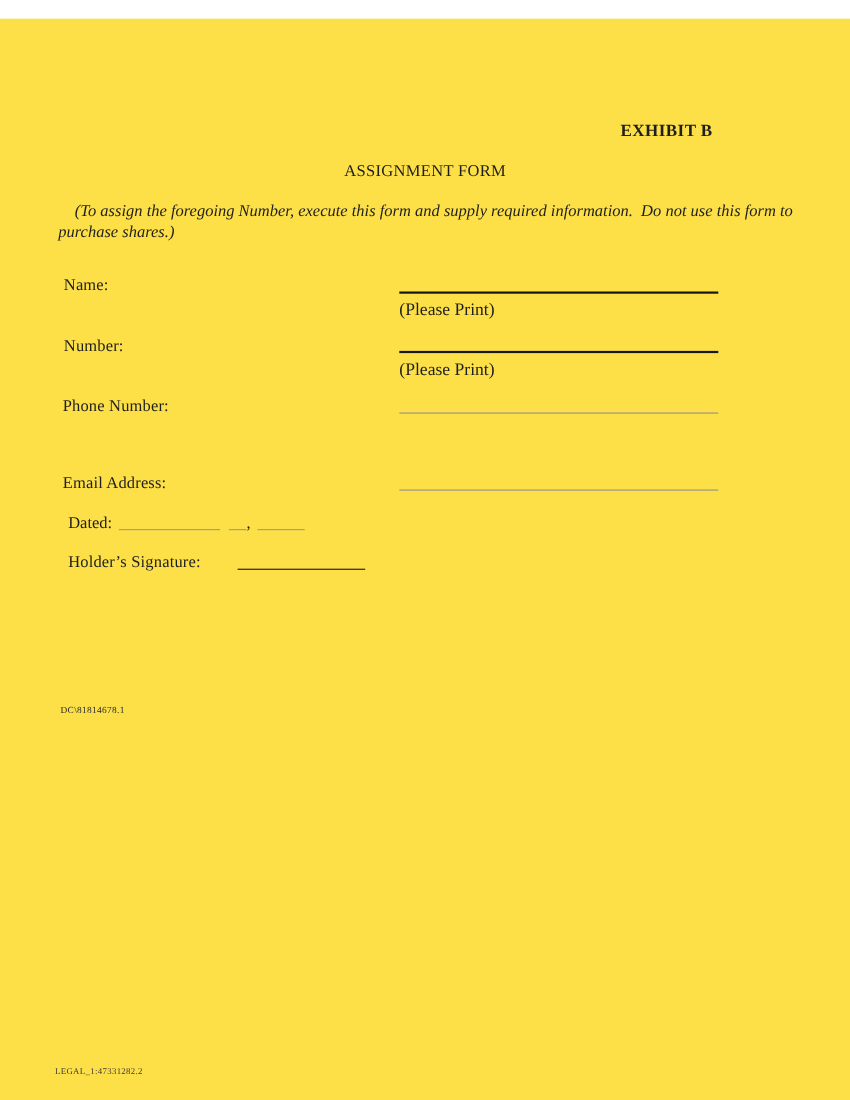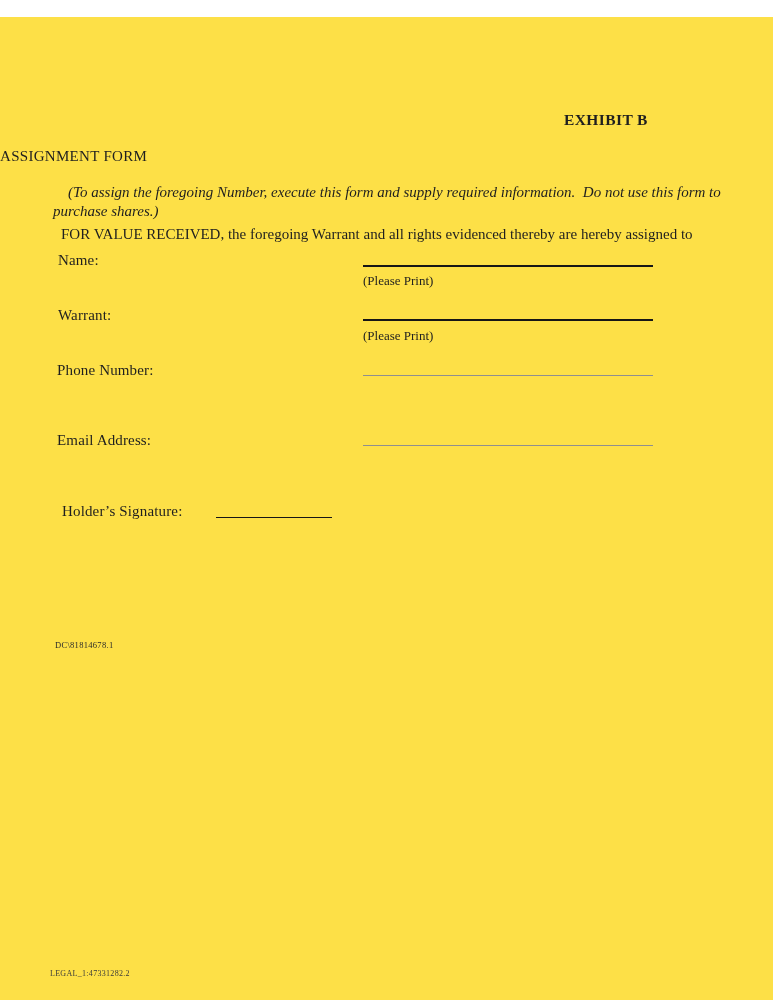--- a/index.html
+++ b/index.html
@@ -14,21 +14,21 @@
     overflow: hidden;
     margin-top: 17px;
   }
   .abs { position: absolute; }
   #exhibit {
     top: 94px; left: 564px;
     font-size: 15.5px; font-weight: bold; letter-spacing: 0.4px;
   }
   #title {
     top: 131px; left: 0; width: 100%;
-    text-align: left; font-size: 15px; letter-spacing: 0.3px;
+    text-align: center; font-size: 15px; letter-spacing: 0.3px;
   }
   #instructions {
     top: 166px; left: 53px; width: 668px;
     font-size: 15px; font-style: italic; line-height: 18.5px;
     text-indent: 15px; white-space: pre-wrap;
   }
   #clause {
     top: 209px; left: 53px; width: 668px;
     font-size: 15px; text-indent: 8px;
   }
@@ -37,21 +37,21 @@
   #address-label { top: 290px; left: 58px; }
   #phone-label   { top: 345px; left: 57px; text-align: center; }
   #email-label   { top: 415px; left: 57px; }
   .fill-line { left: 363px; width: 290px; height: 0; }
   .fill-line.thick { border-bottom: 2px solid #161616; }
   .fill-line.thin  { border-bottom: 1px solid #8f8f8f; }
   #name-line    { top: 248px; }
   #address-line { top: 302px; }
   #phone-line   { top: 358px; }
   #email-line   { top: 428px; }
-  .hint { font-size: 13px; left: 363px; }
+  .hint { font-size: 16px; left: 363px; }
   #name-hint    { top: 256px; }
   #address-hint { top: 311px; }
   #dated-row { top: 451px; left: 62px; font-size: 15px; white-space: nowrap; }
   .us {
     display: inline-block; height: 12px;
     border-bottom: 1.5px solid #9a9a9a;
     position: relative; top: 2px;
   }
   #dated-month { width: 92px; margin-left: 6px; }
   #dated-day   { width: 16px; margin-left: 8px; }
@@ -81,36 +81,38 @@
 <body>
 
 <div class="page">
 
   <div class="abs" id="exhibit">EXHIBIT B</div>
 
   <div class="abs" id="title">ASSIGNMENT FORM</div>
 
   <p class="abs" id="instructions">(To assign the foregoing Number, execute this form and supply required information.  Do not use this form to purchase shares.)</p>
 
-  <p class="abs" id="clause">FOR VALUE RECEIVED, the foregoing Warrant and all rights evidenced thereby are hereby assigned to</p>
 
   <div class="abs flabel" id="name-label">Name:</div>
   <div class="abs fill-line thick" id="name-line"></div>
   <div class="abs hint" id="name-hint">(Please Print)</div>
 
-  <div class="abs flabel" id="address-label">Warrant:</div>
+  <div class="abs flabel" id="address-label">Number:</div>
   <div class="abs fill-line thick" id="address-line"></div>
   <div class="abs hint" id="address-hint">(Please Print)</div>
 
   <div class="abs flabel" id="phone-label">Phone Number:</div>
   <div class="abs fill-line thin" id="phone-line"></div>
 
   <div class="abs flabel" id="email-label">Email Address:</div>
   <div class="abs fill-line thin" id="email-line"></div>
 
+  <div class="abs" id="dated-row">
+    <span>Dated:</span><span class="us" id="dated-month"></span><span class="us" id="dated-day"></span><span>,</span><span class="us" id="dated-year"></span>
+  </div>
 
   <div class="abs sig-row" id="sig-row">
     <span class="lbl">Holder’s Signature:</span>
     <span class="sig-line"></span>
   </div>
 
 
   <div class="abs" id="doc-stamp">DC\81814678.1</div>
   <div class="abs" id="footer-stamp">LEGAL_1:47331282.2</div>
 

